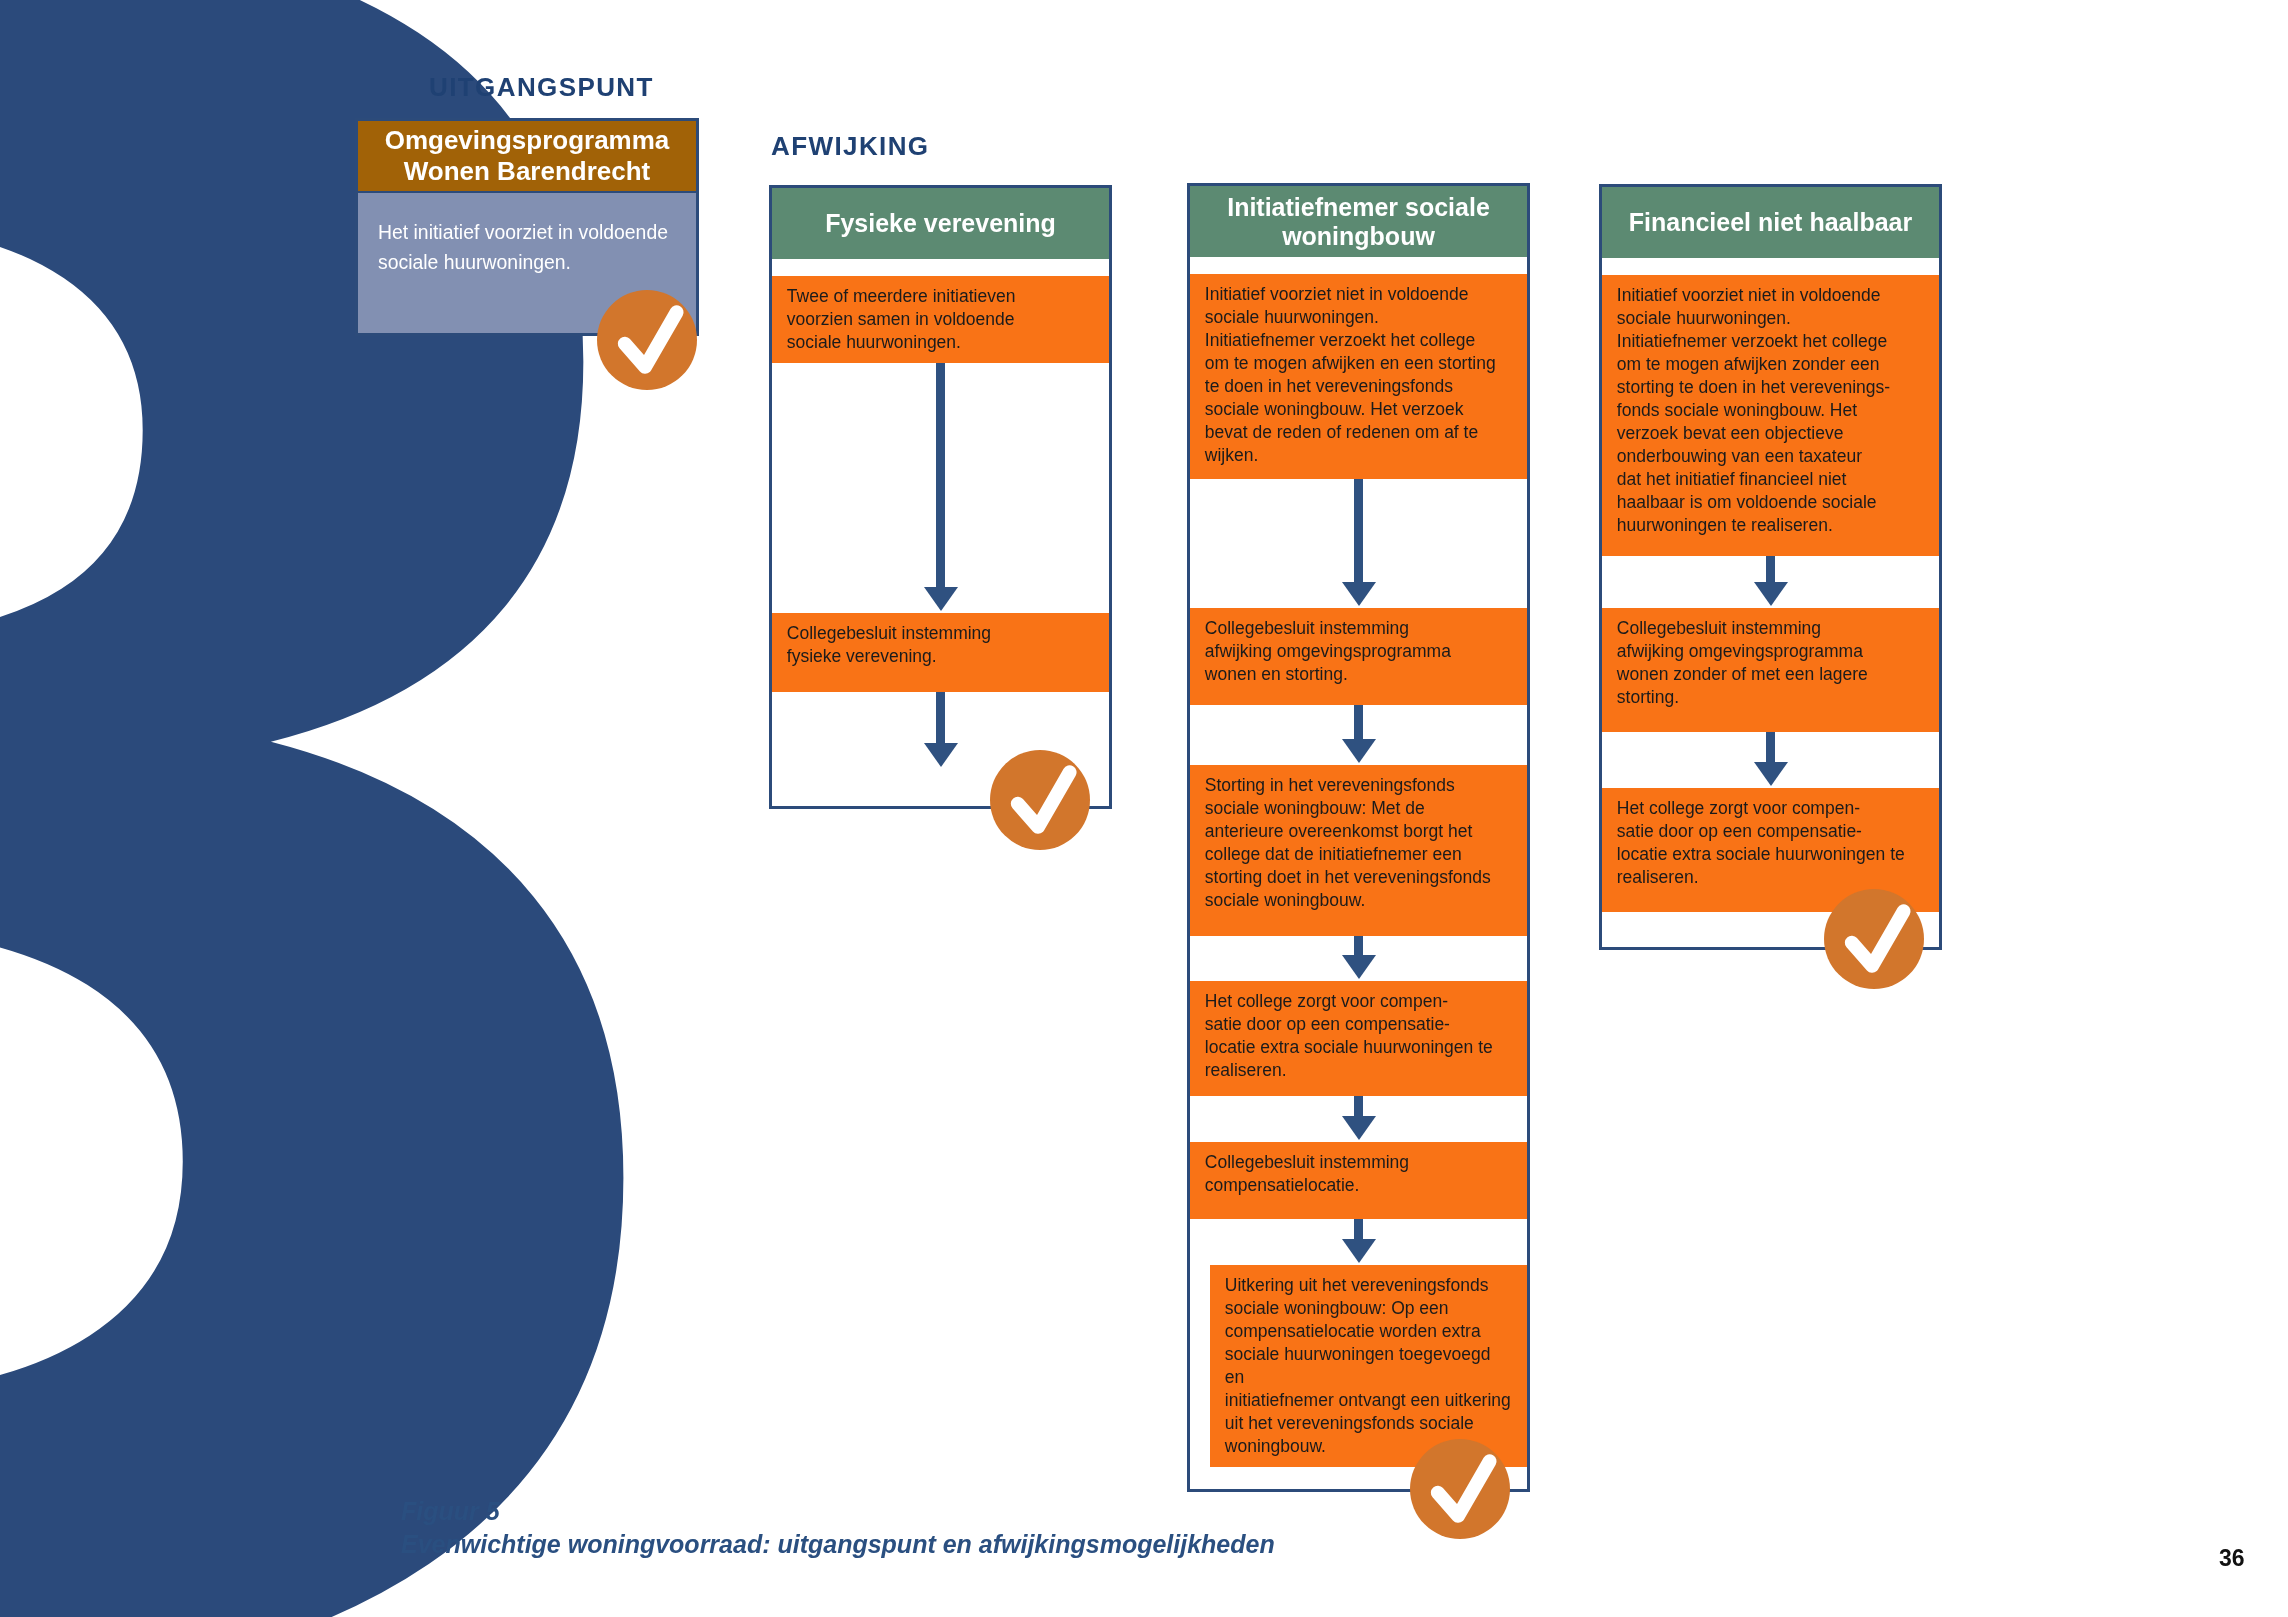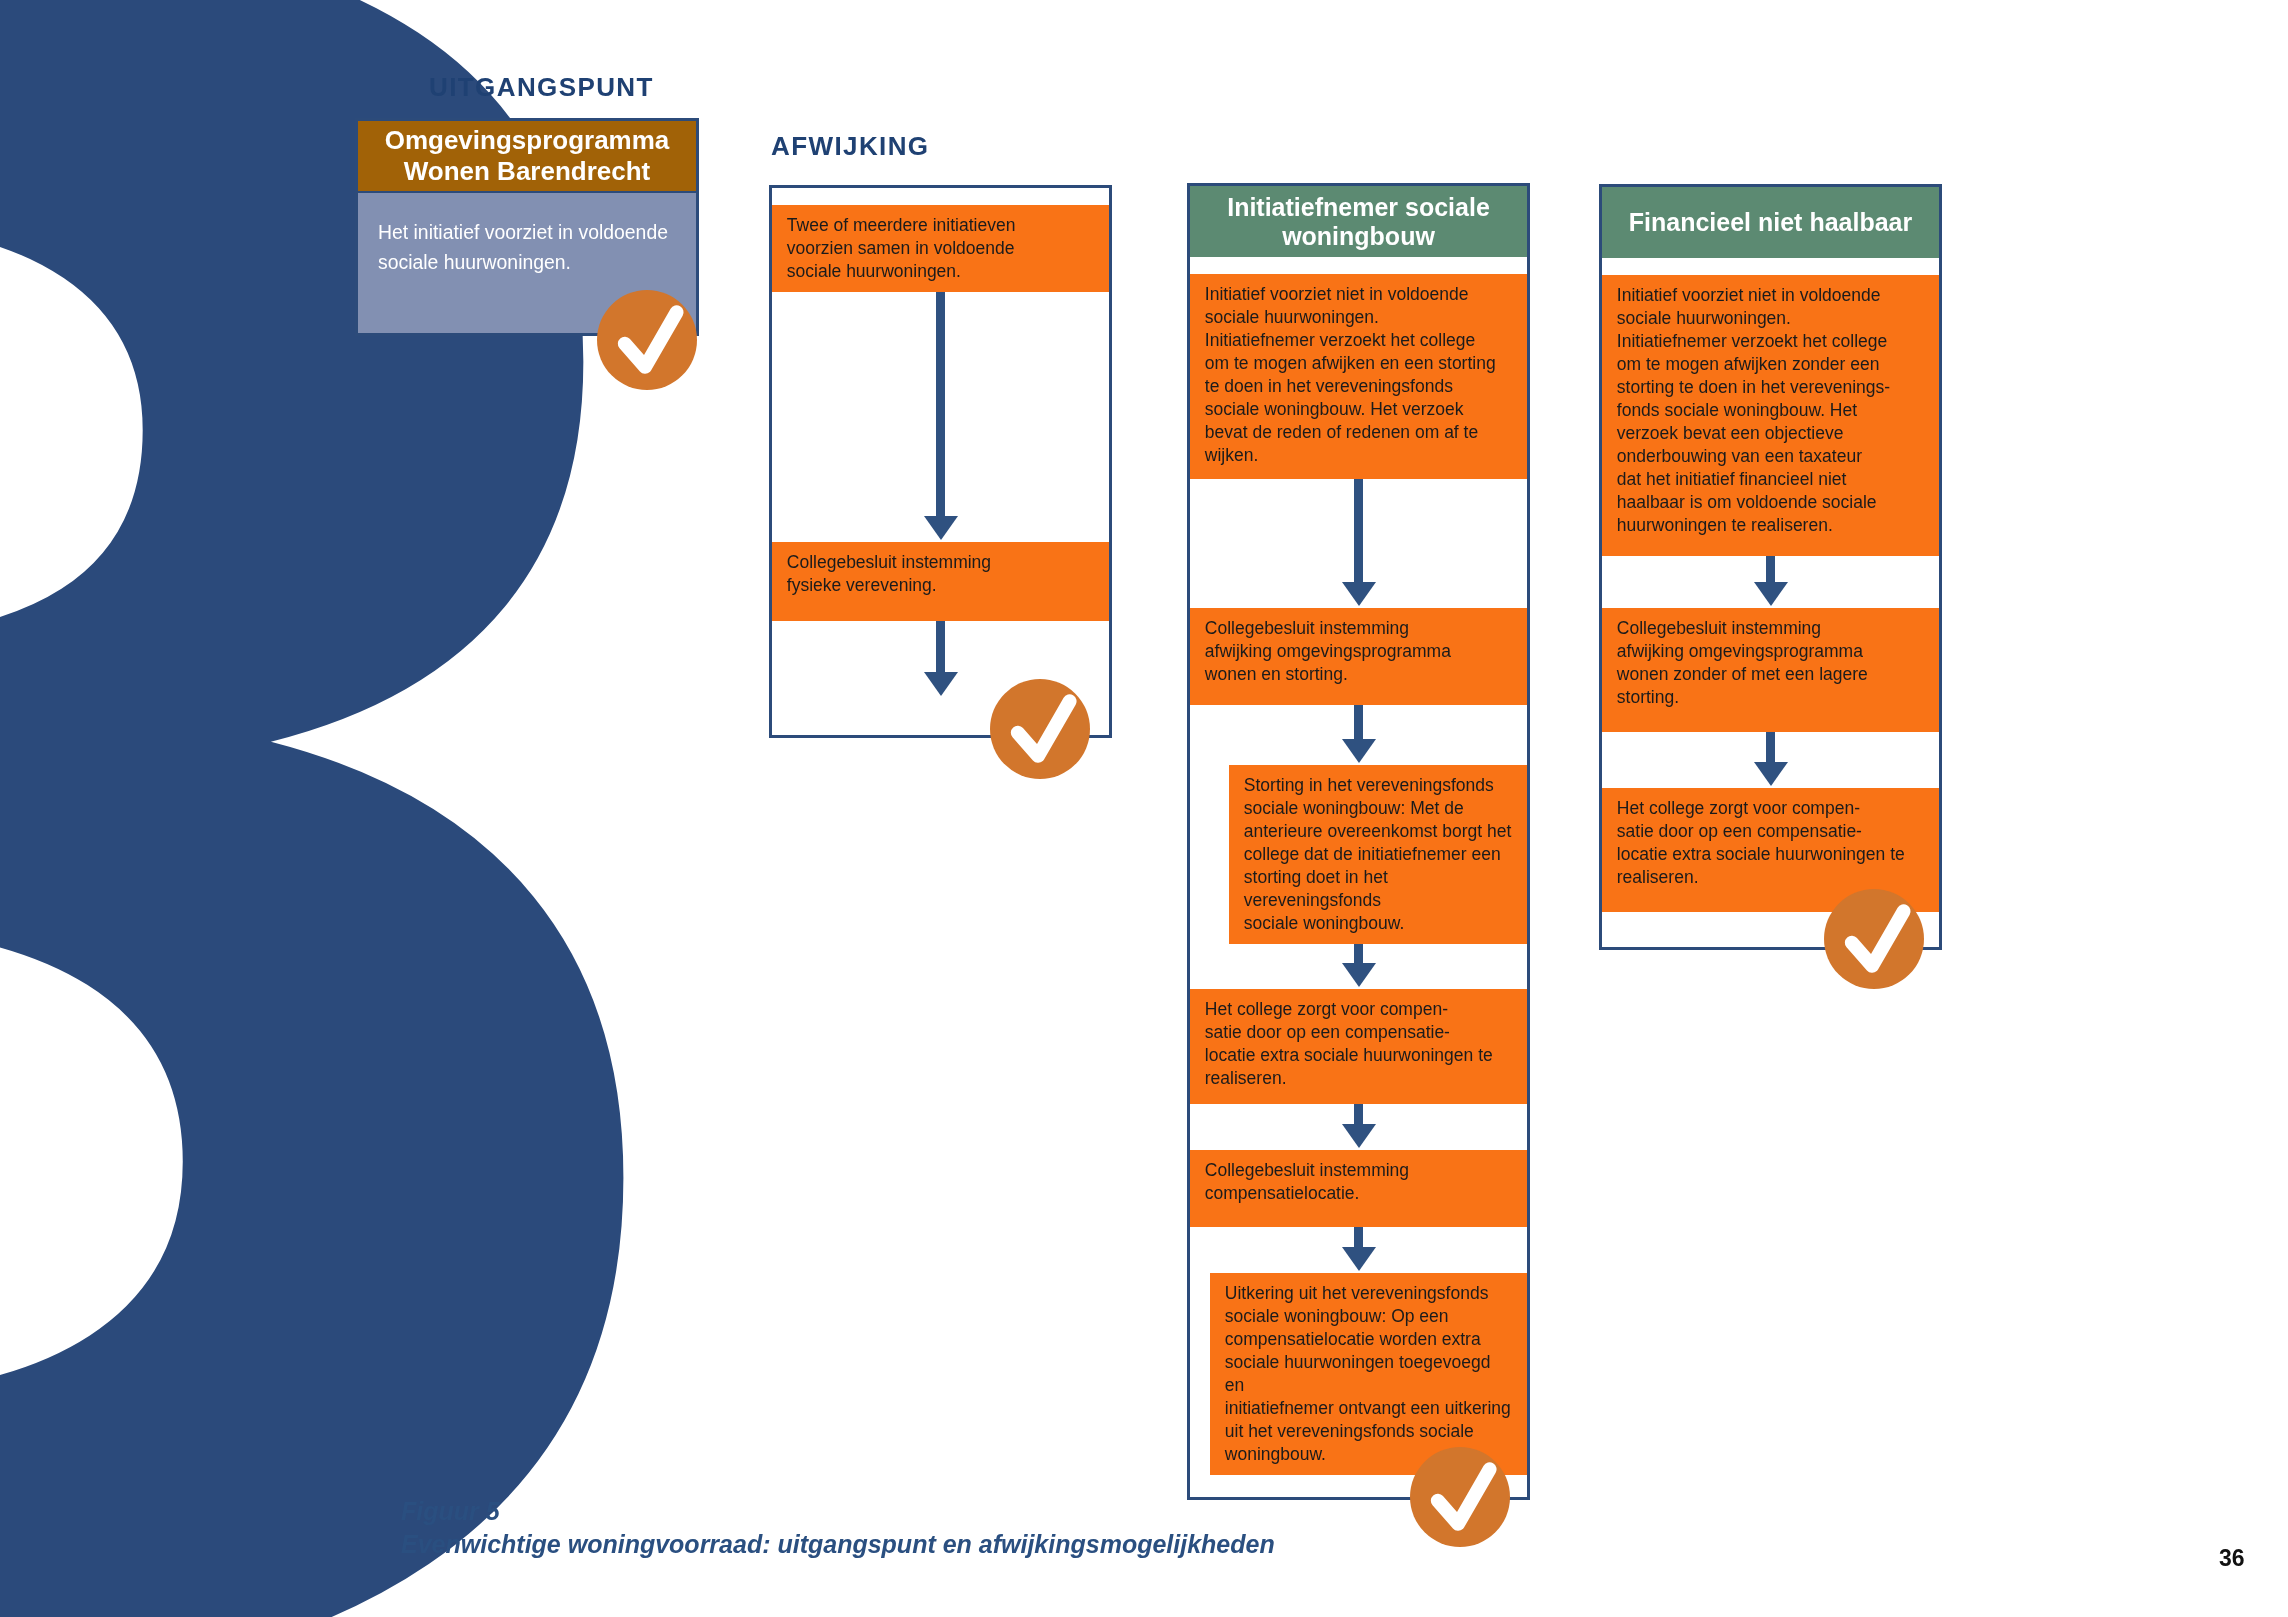--- a/index.html
+++ b/index.html
@@ -73,21 +73,21 @@
   
   .col1 .g1{ height:250px; } .col1 .g2{ height:77px; }
   .col2 .g1{ height:129px; } .col2 .g2{ height:60px; } .col2 .g3{ height:45px; }
   .col2 .g4{ height:46px; }  .col2 .g5{ height:46px; }
   .col3 .g1{ height:52px; }  .col3 .g2{ height:56px; }
   .end-spacer{ background:#ffffff; }
   .col1 .end-spacer{ height:37px; } .col2 .end-spacer{ height:22px; } .col3 .end-spacer{ height:35px; }
 
   
   .c1s1{min-height:82px;} .c1s2{min-height:79px;} .c1s3{min-height:134px;}
-  .c2s1{min-height:205px;} .c2s2{min-height:97px;} .c2s3{min-height:171px;margin-left:39px;}
+  .c2s1{min-height:205px;} .c2s2{min-height:97px;} .c2s3{min-height:171px;}
   .c2s4{min-height:115px;} .c2s5{min-height:77px;}  .c2s6{min-height:187px;margin-left:20px;}
   .c3s1{min-height:281px;} .c3s2{min-height:124px;} .c3s3{min-height:124px;}
 
   
   .check{ position:absolute; width:100px; height:100px; }
   .ubox .check{ right:-0.9px; bottom:-57px; }
   .col1 .check{ right:19.4px; bottom:-44px; }
   .col2 .check{ right:17.5px; bottom:-50px; }
   .col3 .check{ right:14.8px; bottom:-42px; }
 
@@ -119,20 +119,21 @@
       <svg width="100" height="100" viewBox="0 0 108 108">
         <circle cx="54" cy="54" r="54" fill="#D2762C"></circle>
         <path d="M30 58 L52 83 L86 24" stroke="#ffffff" stroke-width="15" fill="none" stroke-linecap="round" stroke-linejoin="round"></path>
       </svg>
     </div>
   </div>
 
   <div class="section-label label-afwijking">AFWIJKING</div>
 
   <div class="col col1">
+    <div class="col-header">Fysieke verevening</div>
     <div class="strip"></div>
     <div class="step c1s1">Twee of meerdere initiatieven
 voorzien samen in voldoende
 sociale huurwoningen.</div>
     <div class="arrow-gap g1">
         <div class="arrow">
           <div class="shaft"></div>
           <div class="head"></div>
         </div>
       </div>

